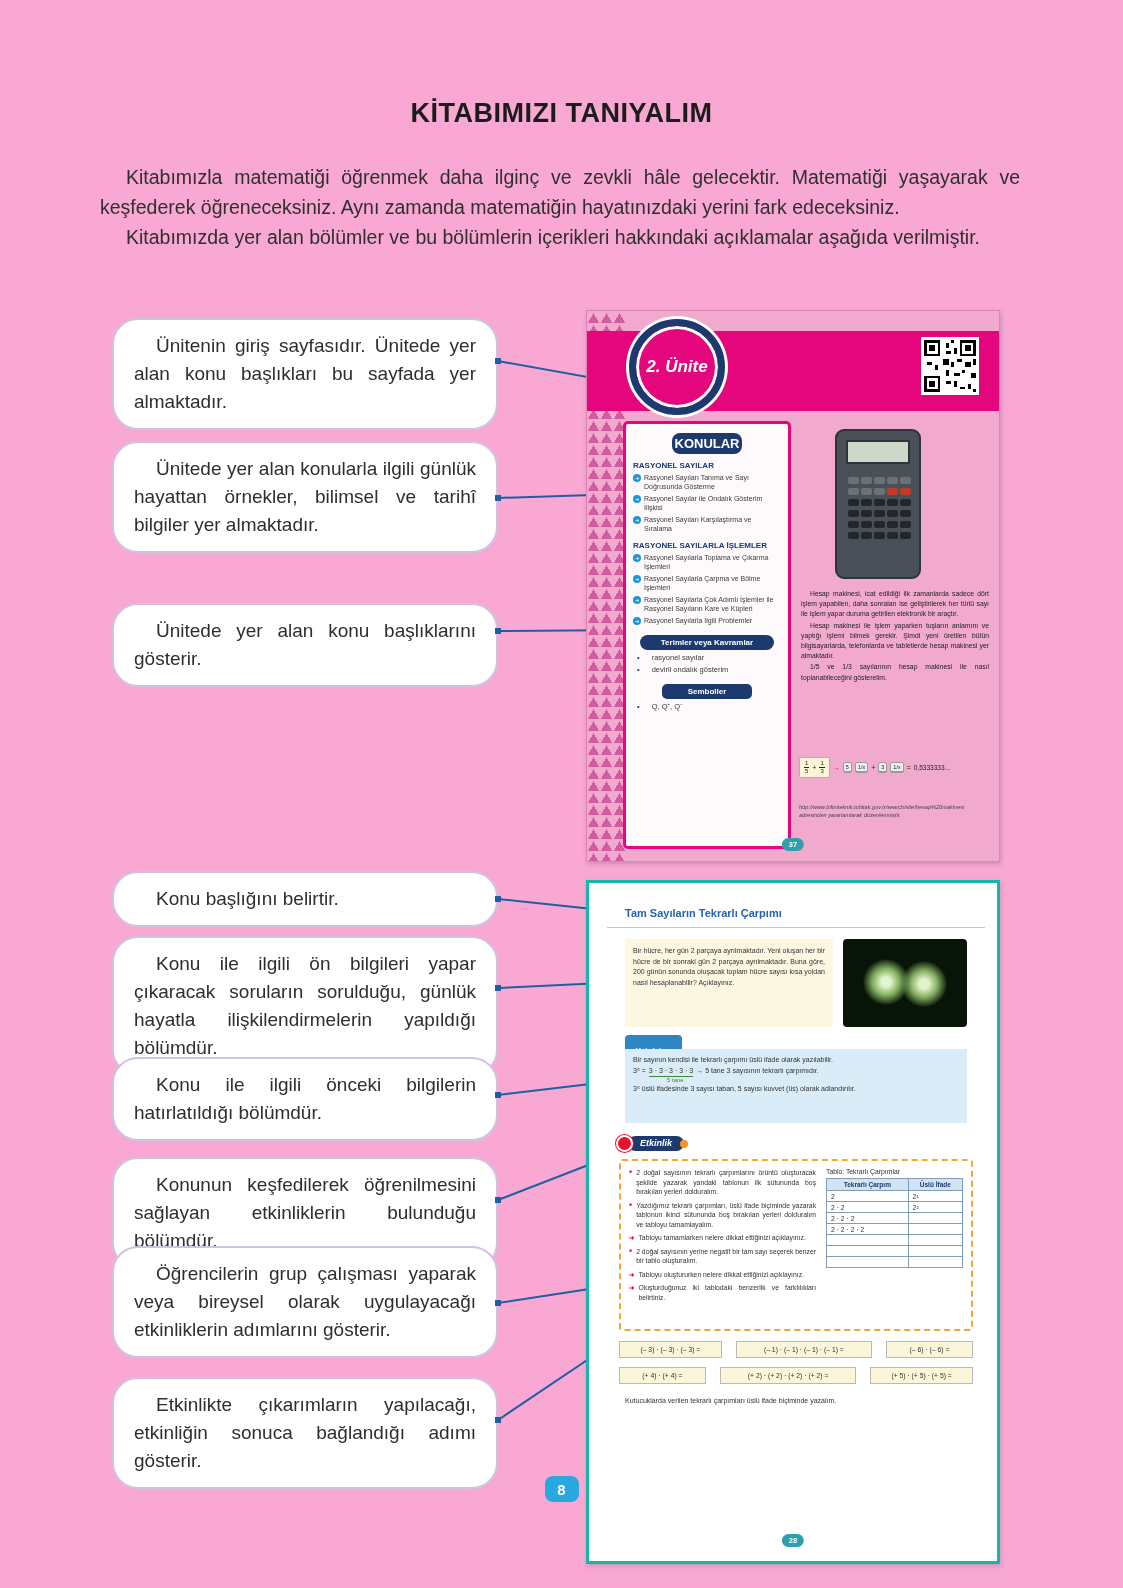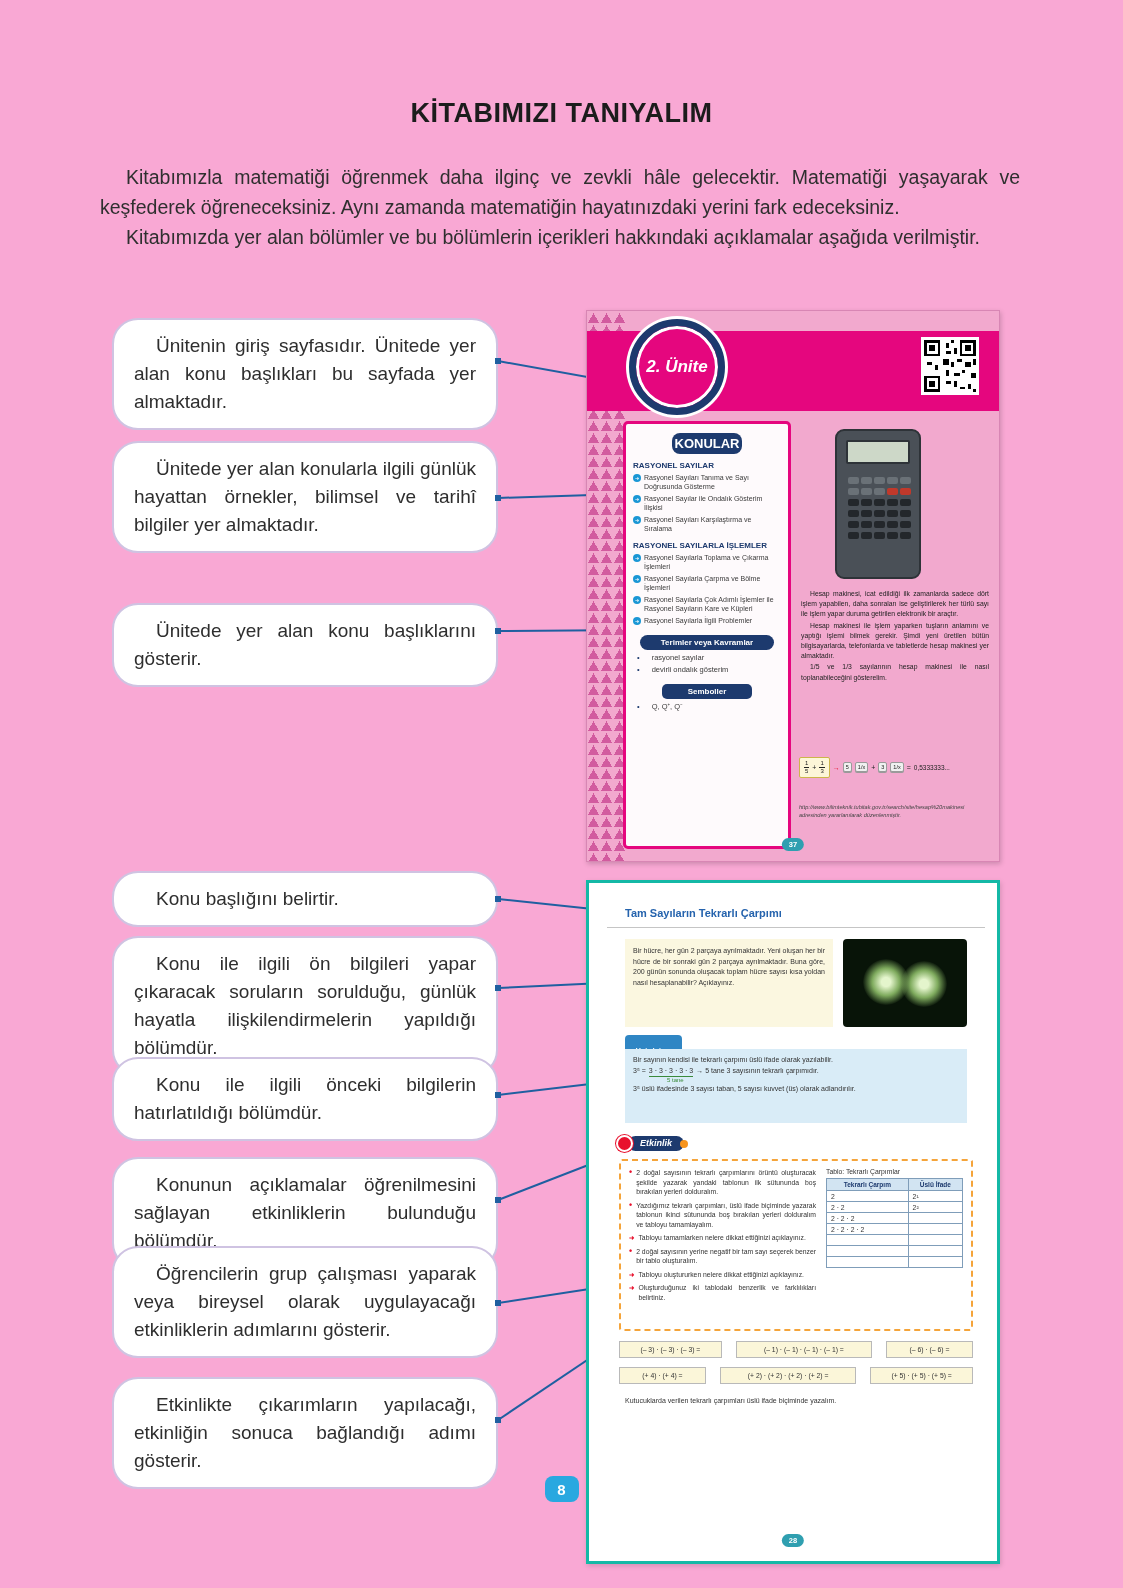--- a/index.html
+++ b/index.html
@@ -166,21 +166,21 @@
   <div class="callout" style="top:871px">
     <p>Konu başlığını belirtir.</p>
     </div>
   <div class="callout" style="top:936px">
     <p>Konu ile ilgili ön bilgileri yapar çıkaracak soruların sorulduğu, günlük hayatla ilişkilendirmelerin yapıldığı bölümdür.</p>
     </div>
   <div class="callout" style="top:1057px">
     <p>Konu ile ilgili önceki bilgilerin hatırlatıldığı bölümdür.</p>
     </div>
   <div class="callout" style="top:1157px">
-    <p>Konunun açıklamalar öğrenilmesini sağlayan etkinliklerin bulunduğu bölümdür.</p>
+    <p>Konunun keşfedilerek öğrenilmesini sağlayan etkinliklerin bulunduğu bölümdür.</p>
     </div>
   <div class="callout" style="top:1246px">
     <p>Öğrencilerin grup çalışması yaparak veya bireysel olarak uygulayacağı etkinliklerin adımlarını gösterir.</p>
     </div>
   <div class="callout" style="top:1377px">
     <p>Etkinlikte çıkarımların yapılacağı, etkinliğin sonuca bağlandığı adımı gösterir.</p>
     </div>
 
   <svg class="lines" width="1123" height="1588" viewBox="0 0 1123 1588">
     <line class="cl" x1="498" y1="361" x2="922" y2="437"></line>

